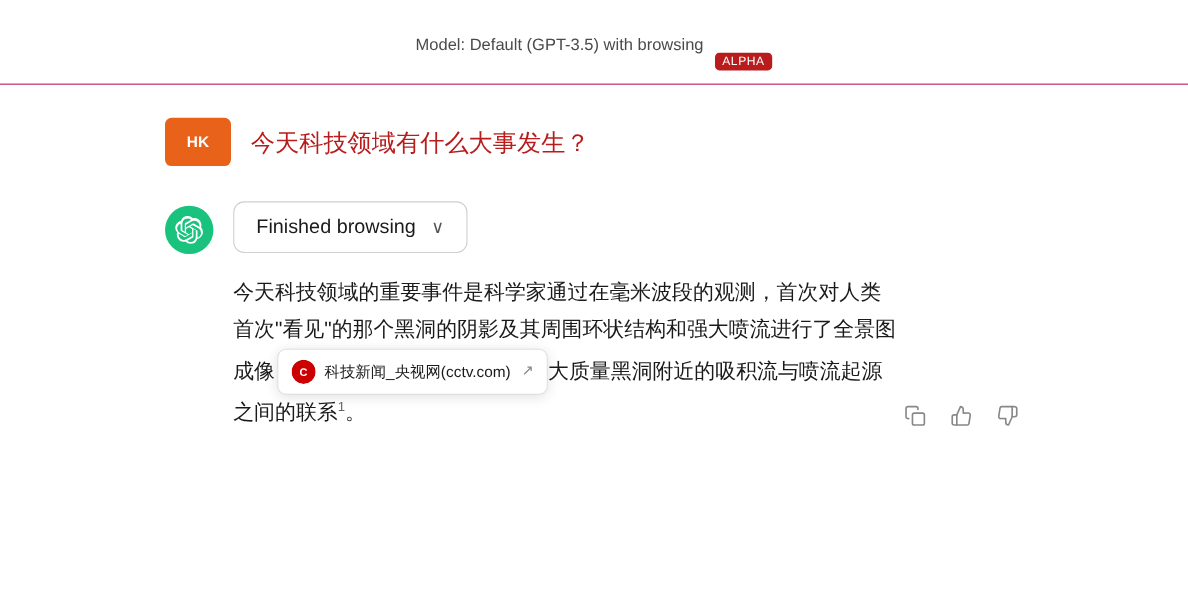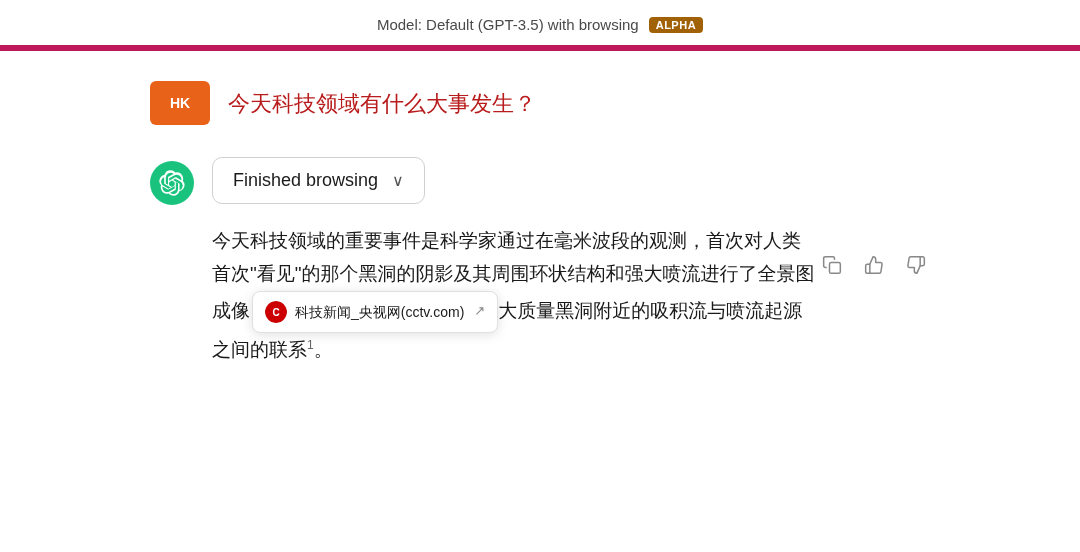--- a/index.html
+++ b/index.html
@@ -13,37 +13,38 @@
       color: #1a1a1a;
     }
 
     
     .header {
       display: flex;
       justify-content: center;
       align-items: center;
       padding: 16px 0 12px;
       gap: 10px;
-      border-bottom: 6px solid #be185d;
+      border-bottom: 1px solid #be185d;
     }
 
     .header-model-text {
       font-size: 15px;
       color: #4a4a4a;
       font-weight: 400;
     }
 
     .alpha-badge {
-      background: #a16207;
+      background: #b91c1c;
       color: #ffffff;
       font-size: 11px;
-      font-weight: 700;
+      font-weight: 400;
       padding: 2px 7px;
       border-radius: 4px;
       letter-spacing: 0.5px;
+      margin-top: 32px;
     }
 
     
     .content {
       padding: 0 60px;
       max-width: 900px;
       margin: 0 auto;
     }
 
     
@@ -187,21 +188,21 @@
     }
 
     .citation-link-icon {
       font-size: 13px;
       color: #888;
       margin-left: 2px;
     }
 
     .full-row {
       display: flex;
-      align-items: center;
+      align-items: flex-end;
     }
 
     sup {
       font-size: 12px;
       color: #666;
     }
   </style>
 </head>
 <body>
 

